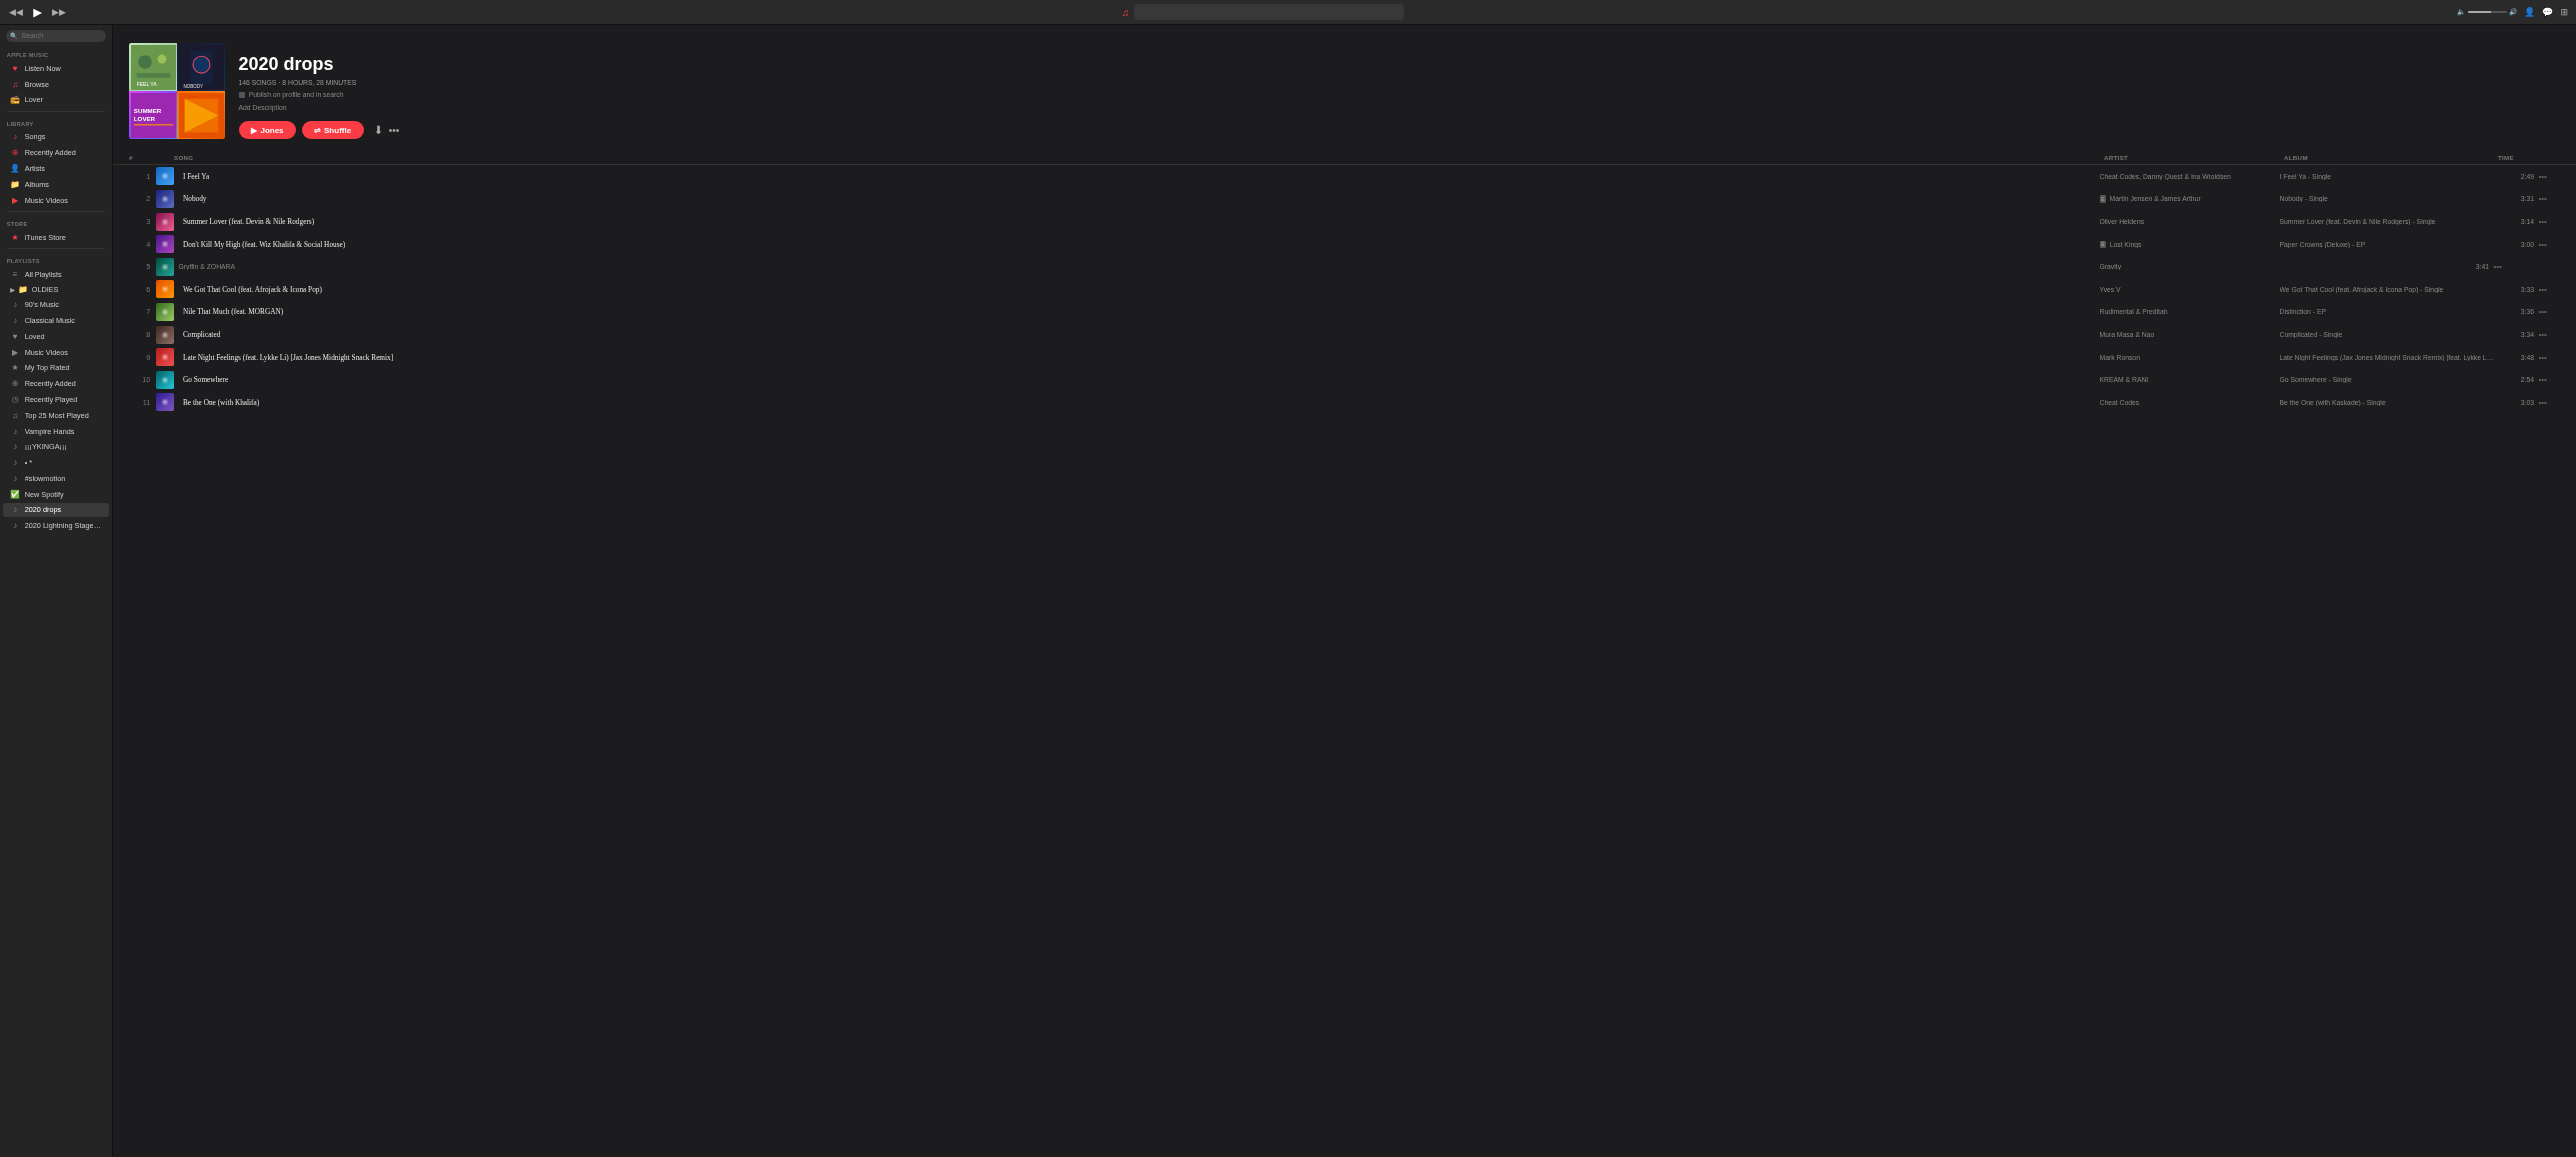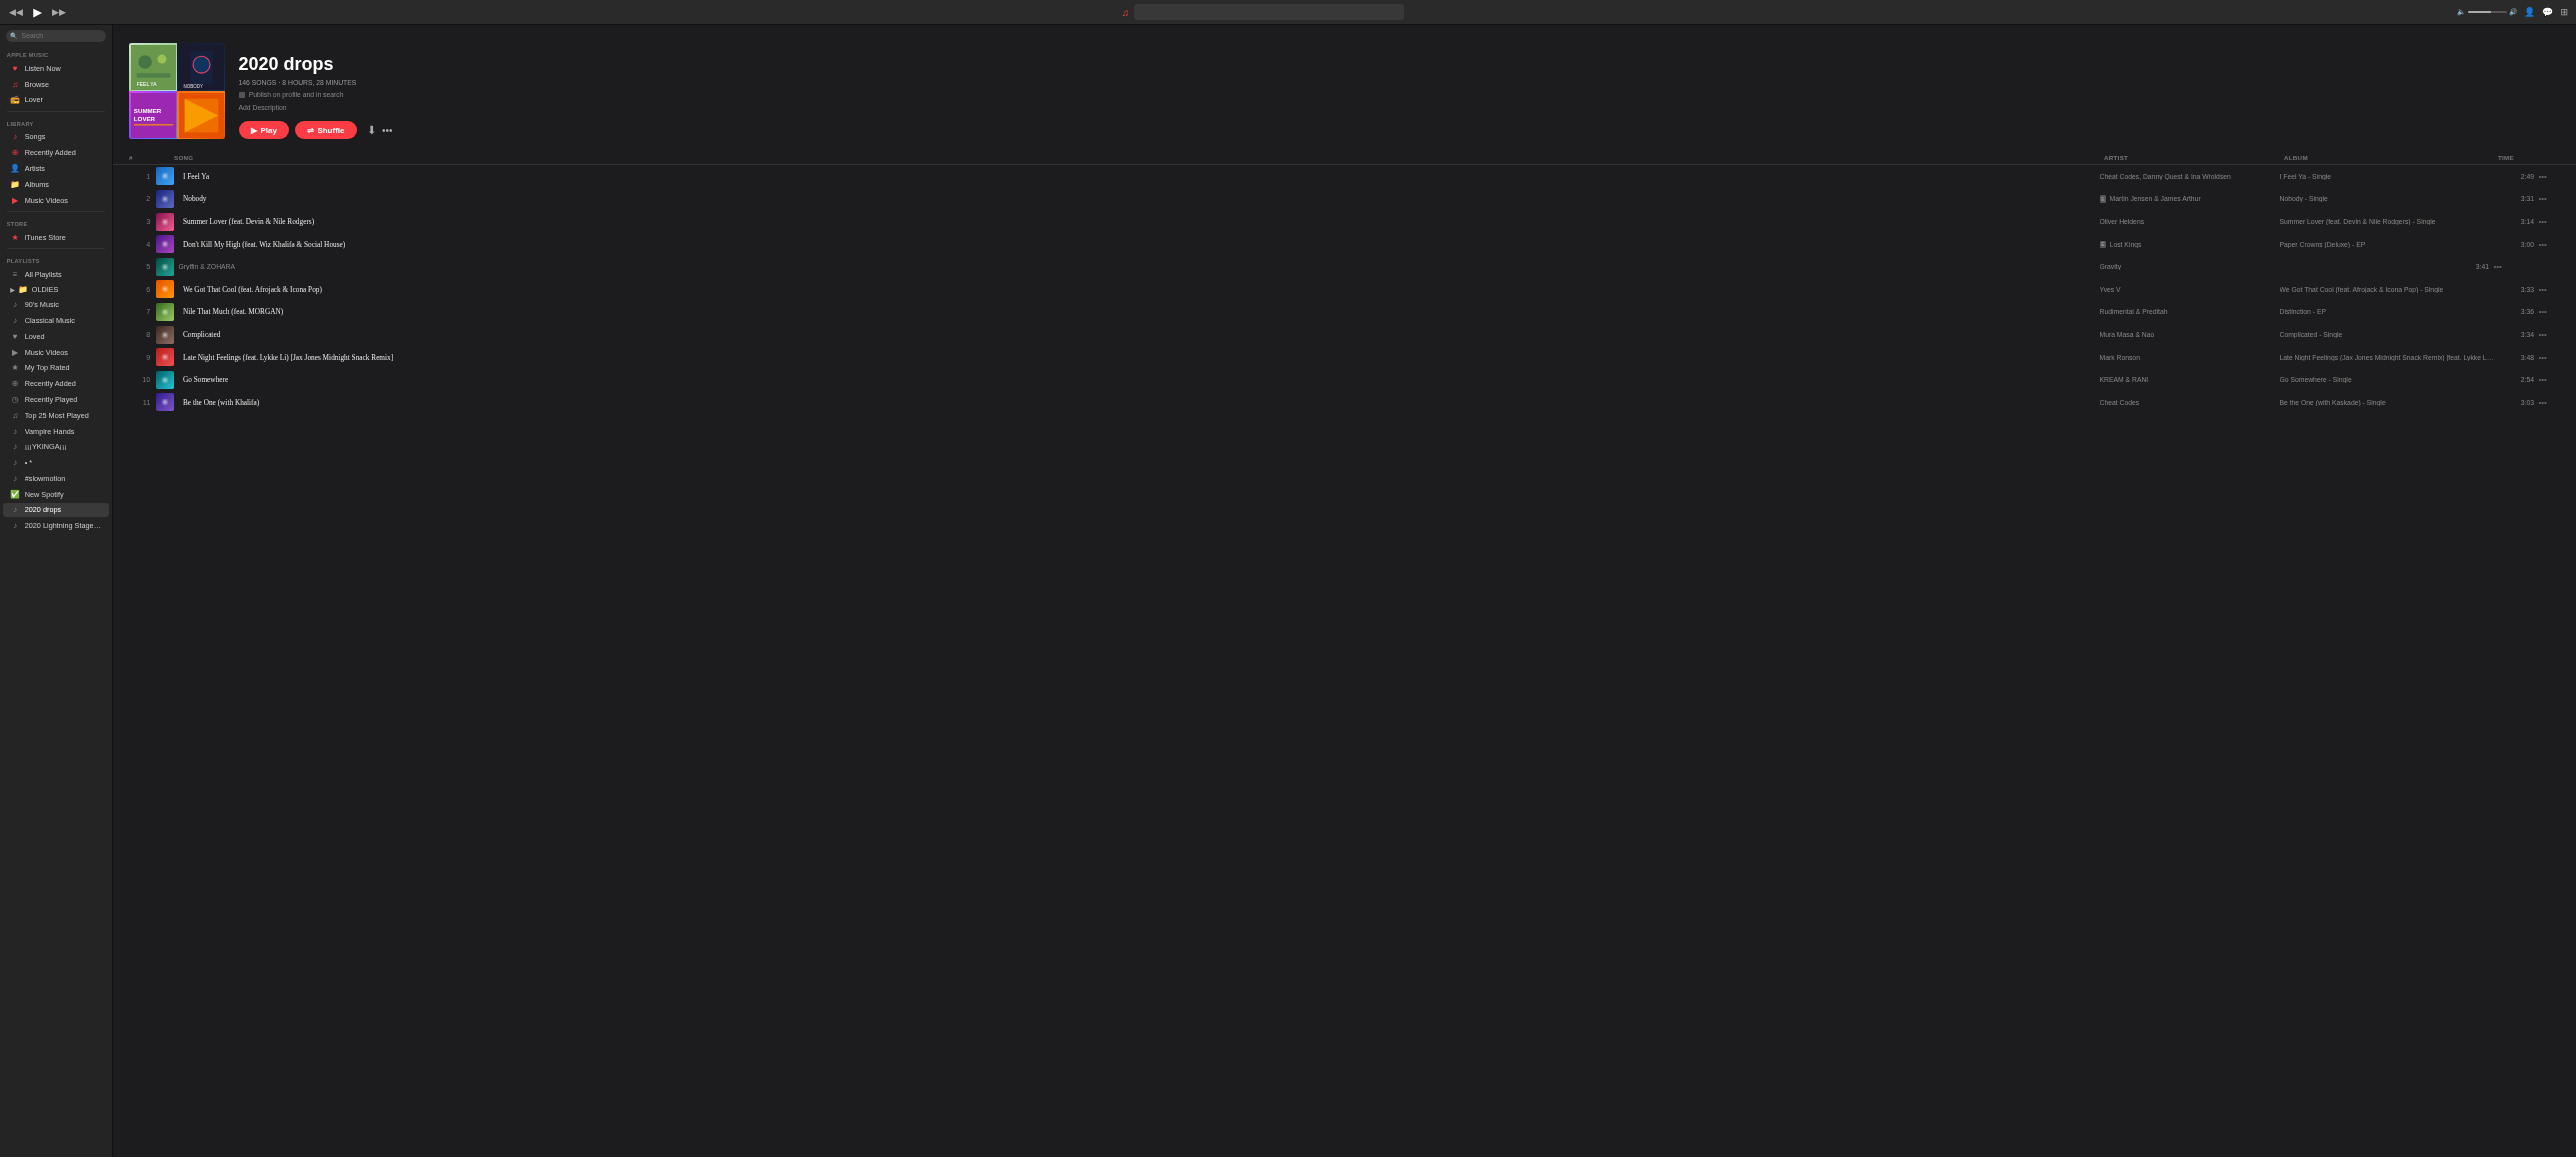--- a/index.html
+++ b/index.html
@@ -637,21 +637,21 @@
         <div class="playlist-title">2020 drops</div>
         <div class="playlist-meta">146 SONGS · 8 HOURS, 28 MINUTES</div>
         <div class="playlist-publish">
           <div class="checkbox-square"></div>
           <span class="publish-label">Publish on profile and in search</span>
         </div>
         <div class="add-description">Add Description</div>
         <div class="playlist-actions">
           <button class="btn-play">
             <span>▶</span>
-            <span>Play</span>
+            <span>Jones</span>
           </button>
           <button class="btn-shuffle">
             <span>⇌</span>
             <span>Shuffle</span>
           </button>
           <button class="btn-download" style="margin-left:4.5px;">⬇</button>
           <button class="btn-more">•••</button>
         </div>
       </div>
     </div>

